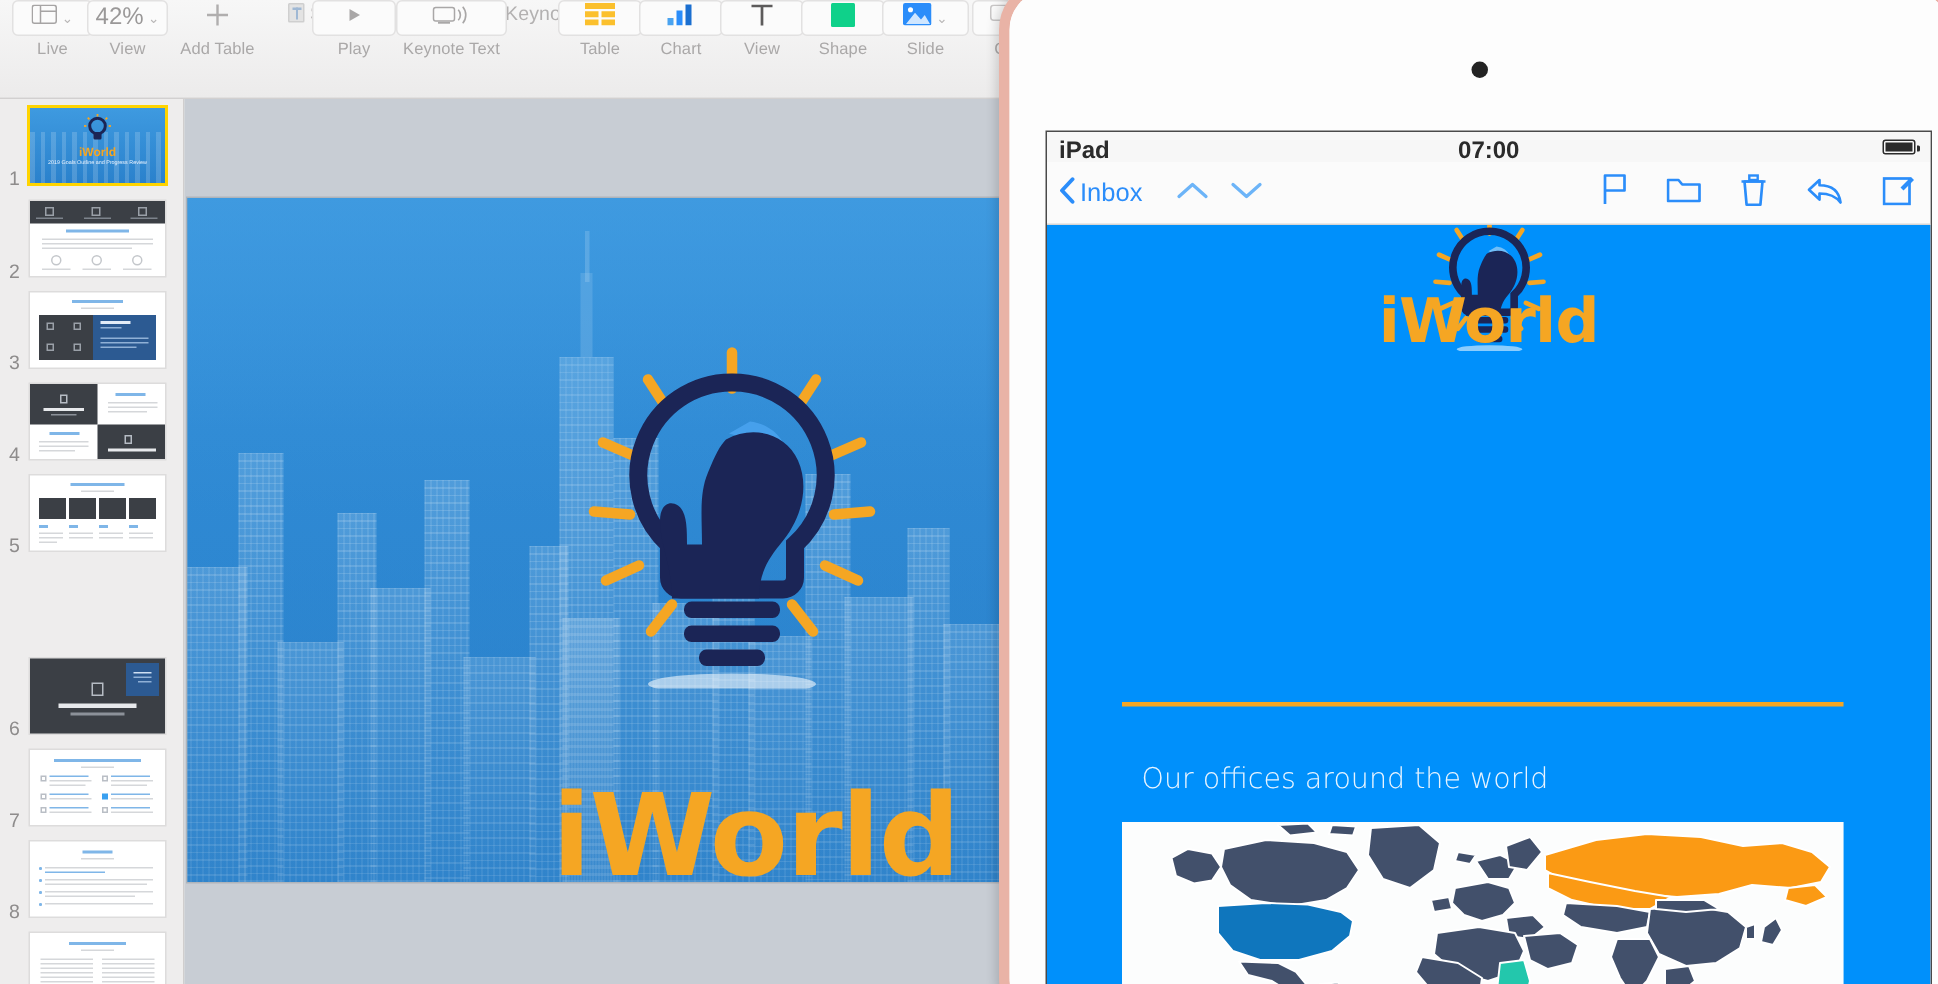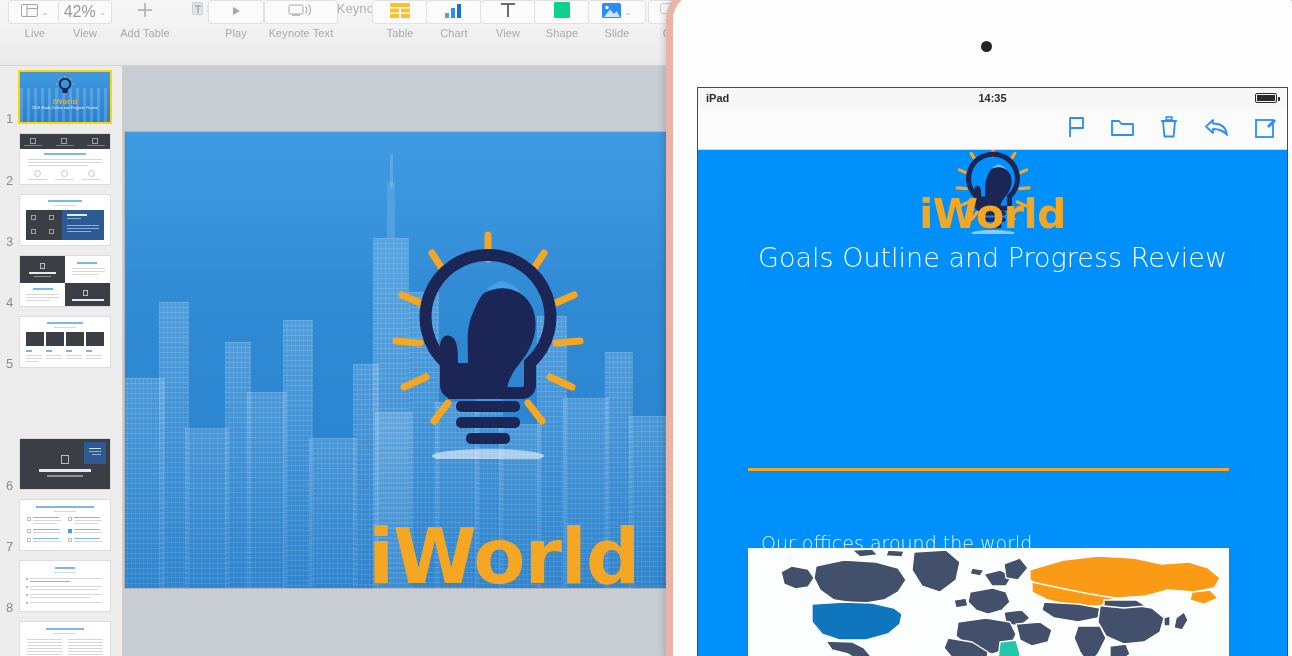--- a/index.html
+++ b/index.html
@@ -149,21 +149,21 @@
   #ipad-screen {
     position: absolute; left: 24px; top: 94px;
     width: 591px; height: 700px;
     background: #ffffff;
     border: 1px solid #4a4a4a;
     overflow: hidden;
   }
   #ios-statusbar {
     position: absolute; left: 0; top: 0; width: 589px; height: 20px;
     background: #f7f7f7;
-    font-size: 11px; font-weight: bold; color: #2b2b2b;
+    font-size: 16px; font-weight: bold; color: #2b2b2b;
   }
   #ios-statusbar .sb-left { position: absolute; left: 8px; top: 4px; }
   #ios-statusbar .sb-center { position: absolute; left: 0; top: 4px; width: 589px; text-align: center; }
   #ios-statusbar .sb-batt {
     position: absolute; right: 10px; top: 5px;
     width: 22px; height: 10px; border: 1px solid #2b2b2b; border-radius: 2px;
   }
   #ios-statusbar .sb-batt::before {
     content: ""; position: absolute; left: 1px; top: 1px; right: 1px; bottom: 1px; background: #2b2b2b;
   }
@@ -198,21 +198,21 @@
   #mail-slide .pad-year {
     position: absolute; left: 0; top: 127px; width: 589px; text-align: center;
     font-family: "DejaVu Sans", sans-serif; font-weight: bold;
     font-size: 25px; color: #ffffff;
   }
   #mail-divider {
     position: absolute; left: 50px; top: 318px; width: 481px; height: 3px;
     background: #f5a623;
   }
   #mail-caption {
-    position: absolute; left: 63px; top: 382px;
+    position: absolute; left: 63px; top: 358px;
     font-family: "DejaVu Sans", sans-serif; font-weight: 300;
     font-size: 19px; color: #e8f4ff;
   }
   #map-card {
     position: absolute; left: 50px; top: 398px;
     width: 481px; height: 240px;
     background: #fdfdfd;
     overflow: hidden;
   }
   #map-svg { position: absolute; left: 0; top: 0; }
@@ -631,25 +631,45 @@
   </div>
 
   <div id="ipad">
     <div id="ipad-inner">
       <div id="camera"></div>
 
       <div id="ipad-screen">
 
         <div id="ios-statusbar">
           <div class="sb-left">iPad</div>
-          <div class="sb-center">14:35</div>
+          <div class="sb-center">07:00</div>
           <div class="sb-batt"></div>
         </div>
 
         <div id="mail-toolbar">
+          <div class="mt-left">
+            <div class="inbox-back">
+              <span>
+                <svg width="11" height="18" viewBox="0 0 11 18">
+                    <polyline points="9,1.5 2,9 9,16.5" fill="none" stroke="#2b8dfa" stroke-width="2.6" stroke-linecap="round" stroke-linejoin="round"></polyline>
+                  </svg>
+              </span>
+              <span>Inbox</span>
+            </div>
+            <span class="ios-ic" style="margin-left:8px">
+              <svg width="22" height="16" viewBox="0 0 22 16">
+                  <polyline points="2,12 11,4 20,12" fill="none" stroke="#6cb4f8" stroke-width="2.2" stroke-linecap="round" stroke-linejoin="round"></polyline>
+                </svg>
+            </span>
+            <span class="ios-ic">
+              <svg width="22" height="16" viewBox="0 0 22 16">
+                  <polyline points="2,4 11,12 20,4" fill="none" stroke="#6cb4f8" stroke-width="2.2" stroke-linecap="round" stroke-linejoin="round"></polyline>
+                </svg>
+            </span>
+          </div>
 
           <div class="mt-right">
             <span class="ios-ic">
               <svg width="17" height="21" viewBox="0 0 17 21">
                   <path d="M2 20 L2 1 L15 1 L15 11 L2 11" fill="none" stroke="#2b8dfa" stroke-width="1.8" stroke-linejoin="round"></path>
                 </svg>
             </span>
             <span class="ios-ic">
               <svg width="23" height="19" viewBox="0 0 23 19">
                   <path d="M1 17 L1 3 L8 3 L10.5 6 L22 6 L22 17 Z" fill="none" stroke="#2b8dfa" stroke-width="1.8" stroke-linejoin="round"></path>
@@ -697,21 +717,20 @@
               <path d="M108 52 c16 2 26 14 26 30 c0 18 -6 30 -16 42 c-7 9 -10 16 -10 26 l-20 0 c0 -16 4 -26 12 -38 c7 -10 10 -18 10 -28 c0 -14 -6 -22 -16 -24 Z" fill="#7cc3f7" opacity=".9"></path>
               <path d="M92 64 c18 -10 40 -4 48 14 c8 18 2 40 -12 56 c-10 12 -14 22 -14 36 l-58 0 c0 -22 -8 -36 -8 -52 c0 -10 6 -14 12 -10 c6 4 6 16 6 26 l10 0 c0 -18 -2 -34 4 -48 c5 -12 8 -18 12 -22 Z" fill="#1b2556"></path>
               <rect x="64" y="172" width="64" height="11" rx="5" fill="#1b2556"></rect>
               <rect x="64" y="188" width="64" height="11" rx="5" fill="#1b2556"></rect>
               <rect x="74" y="204" width="44" height="11" rx="5" fill="#1b2556"></rect>
               <ellipse cx="96" cy="227" rx="56" ry="7" fill="#ffffff" opacity=".55"></ellipse>
             </svg>
           </div>
 
           <div class="pad-title">iWorld</div>
-          <div class="pad-sub">Goals Outline and Progress Review</div>
 
           <div id="mail-divider"></div>
 
           <div id="mail-caption">Our offices around the world</div>
 
           <div id="map-card">
             <svg id="map-svg" width="481" height="240" viewBox="0 0 481 240">
               <rect width="481" height="240" fill="#fcfdfd"></rect>
               <g stroke="#ffffff" stroke-width="1.3" stroke-linejoin="round">
 

